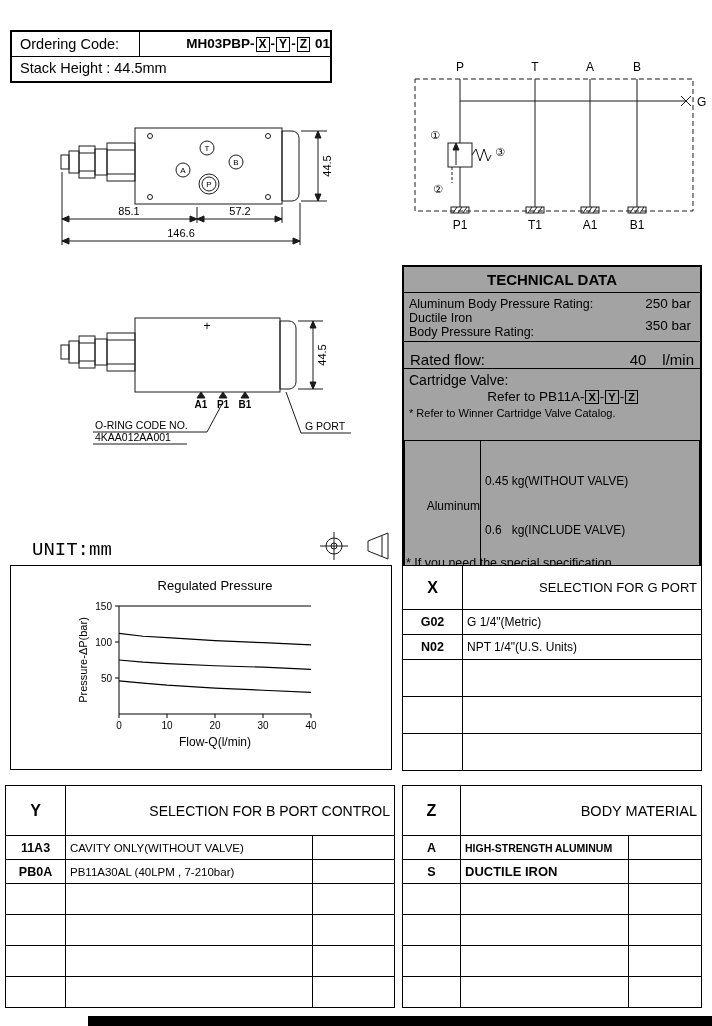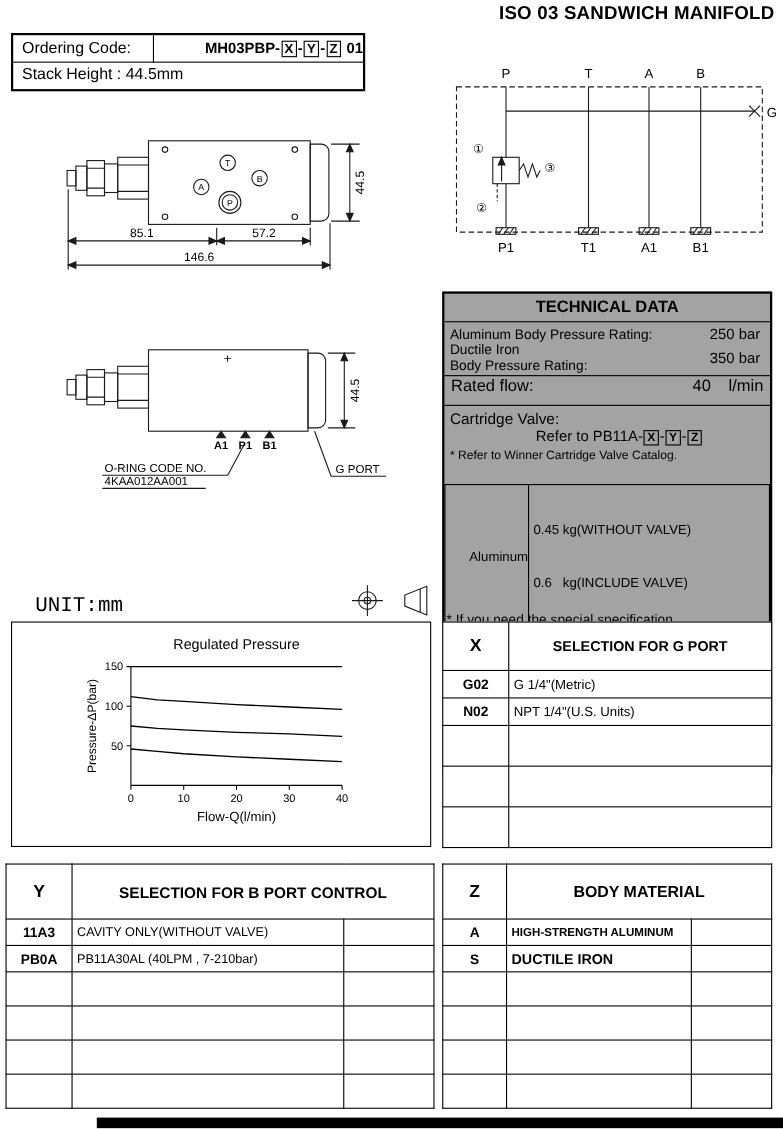--- a/index.html
+++ b/index.html
@@ -22,21 +22,21 @@
   .lbox { display:inline-block; border:1.2px solid #000; padding:0 2px; font-weight:bold; line-height:13px; font-size:12px; margin:0 1px; }
   .lbox.sm { font-size:11px; line-height:12px; }
   .ord-suffix { margin-left:4px; }
 
   
   .tech-box { left:402px; top:265px; width:300px; border:2px solid #000; background:#a3a3a3; }
   .tech-header { height:26px; line-height:25px; text-align:center; font-weight:bold; font-size:15px; border-bottom:1.5px solid #000; }
   .tech-ratings { border-bottom:1.5px solid #000; padding:3px 5px 2px 5px; font-size:12.5px; }
   .tr-row { display:flex; justify-content:space-between; align-items:center; }
   .tr-val { font-size:13.5px; padding-right:4px; }
-  .tech-flow { display:flex; align-items:flex-start; border-bottom:1.5px solid #000; height:27px; font-size:15px; padding:0 6px; }
+  .tech-flow { display:flex; align-items:flex-end; border-bottom:1.5px solid #000; height:27px; font-size:15px; padding:0 6px; }
   .tech-flow .fl-label { flex:1; }
   .tech-flow .fl-val { margin-right:16px; }
   .tech-cart { padding:3px 5px 2px 5px; height:71px; }
   .cart-label { font-size:14px; }
   .cart-refer { font-size:13.5px; padding-left:22px; margin-top:1px;text-align:center; }
   .cart-note { font-size:11px; margin-top:3px; }
   .weight-table { width:100%; border-collapse:collapse; font-size:12px; }
   .weight-table td { border:1.5px solid #000; height:38px; }
   .wt-mat { width:76px; text-align:right; font-size:12px; }
   .wt-val { padding-left:4px; white-space:pre; line-height:1.35; font-size:12px; }
@@ -49,21 +49,21 @@
   .dw { position:absolute; }
 
   
   .chart-box { left:10px; top:565px; width:382px; height:205px; border:1.5px solid #000; background:#fff; }
 
   
   .sel-table { position:absolute; border-collapse:collapse; table-layout:fixed; background:#fff; }
   .sel-table td { border:1.5px solid #000; padding:0 4px; overflow:hidden; vertical-align:middle; }
   .st-code { text-align:center; font-weight:bold; font-size:12.5px; }
   .st-hdr-code { text-align:center; font-weight:bold; font-size:16px; }
-  .st-hdr-title { text-align:center; font-weight:bold; font-size:13px; }
+  .st-hdr-title { text-align:right; font-weight:normal; font-size:13px; }
   .st-desc { font-size:12px; }
   #table-x { left:402px; top:565px; width:300px; }
   #table-x .hdr td { height:44px; }
   #table-x .data td { height:25px; }
   #table-x .empty td { height:37px; }
   #table-y { left:5px; top:785px; width:390px; }
   #table-y .hdr td { height:50px; }
   #table-y .st-hdr-title { font-size:14px; }
   #table-y .data td { height:24px; }
   #table-y .empty td { height:31px; }
@@ -76,21 +76,20 @@
   .desc-alu { font-size:10.5px; font-weight:bold; }
   .desc-iron { font-size:13px; font-weight:bold; }
 
   .bottom-bar { left:88px; top:1016px; width:624px; height:10px; background:#000; }
 </style>
 </head>
 <body>
 
 <div id="page">
 
-  <div class="abs page-title">ISO 03 SANDWICH MANIFOLD</div>
 
   <div class="abs ordering-box">
     <div class="ord-row1">
       <span class="ord-label">Ordering Code:</span>
       <span class="ord-code"><span>MH03PBP-</span><span class="lbox">X</span><span>-</span><span class="lbox">Y</span><span>-</span><span class="lbox">Z</span><span class="ord-suffix">01</span></span>
     </div>
     <div class="ord-row2">Stack Height : 44.5mm</div>
   </div>
 
   <svg class="dw" style="left:55px; top:112px;" width="350" height="155" viewBox="0 0 350 155">

